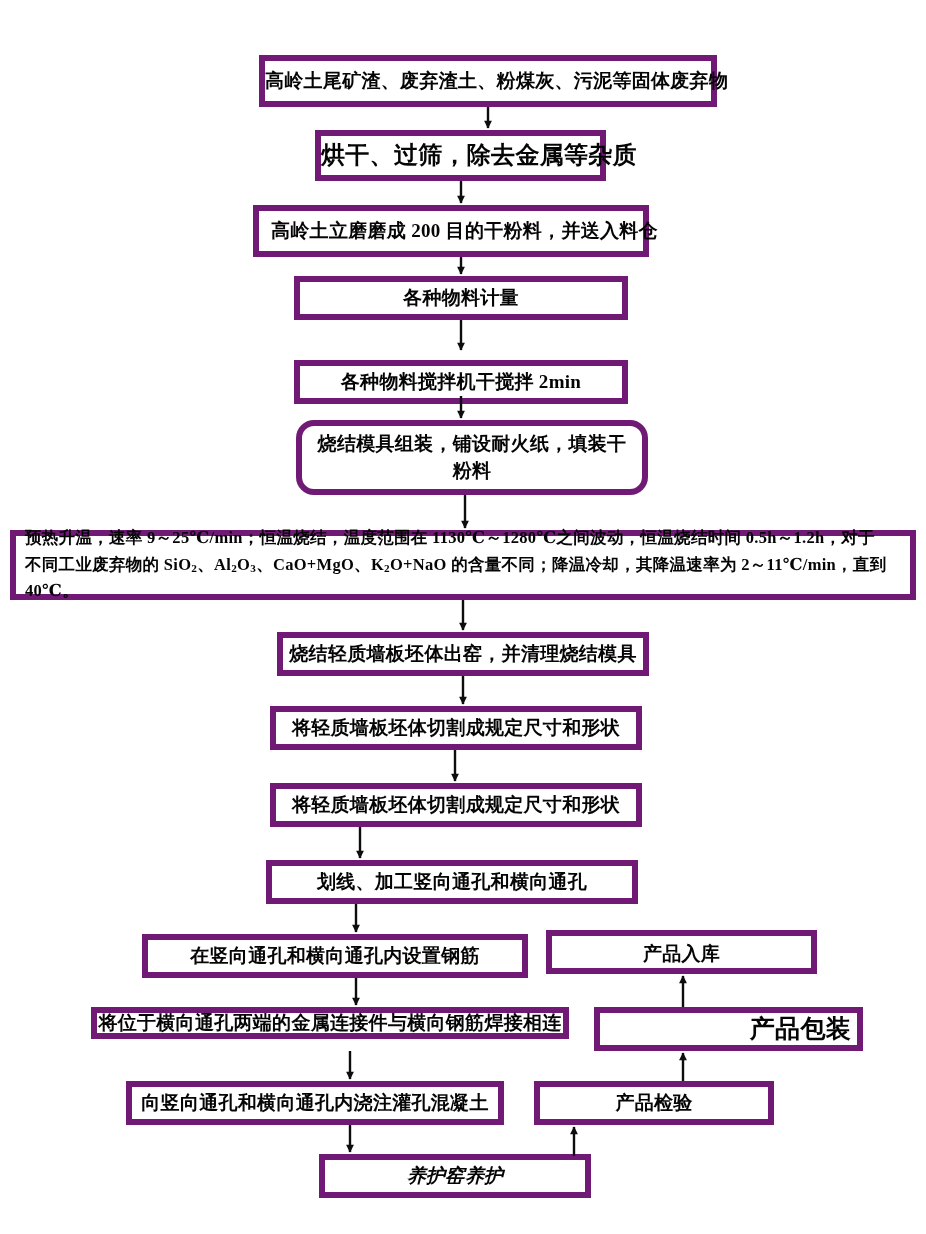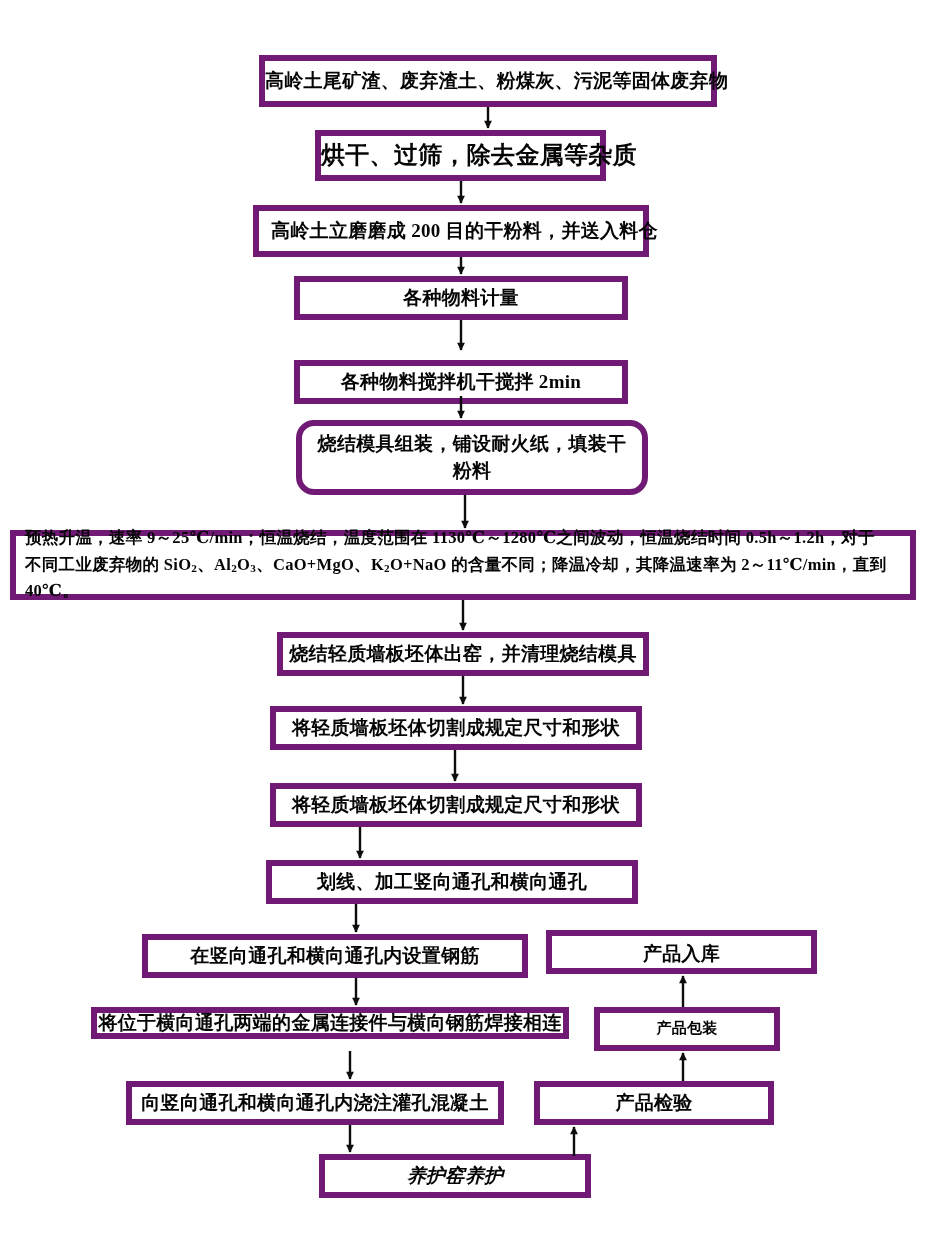--- a/index.html
+++ b/index.html
@@ -125,21 +125,21 @@
   </div>
 
   <div class="node single" style="left:319px;top:1154px;width:272px;height:44px;font-size:19px;font-style:italic;">
     <span class="txt">养护窑养护</span>
   </div>
 
   <div class="node single" style="left:546px;top:930px;width:271px;height:44px;font-size:19px;align-items:flex-end;">
     <span class="txt">产品入库</span>
   </div>
 
-  <div class="node single" style="left:594px;top:1007px;width:186px;height:44px;font-size:15px;">
+  <div class="node single" style="left:594px;top:1007px;width:269px;height:44px;font-size:25px;text-align:right;">
     <span class="txt">产品包装</span>
   </div>
 
   <div class="node single" style="left:534px;top:1081px;width:240px;height:44px;font-size:19px;">
     <span class="txt">产品检验</span>
   </div>
 
   <svg class="edges" viewBox="0 0 926 1234" xmlns="http://www.w3.org/2000/svg">
     <defs>
       <marker id="arrowDown" markerWidth="9" markerHeight="9" refX="4.5" refY="7.6" orient="0" markerUnits="userSpaceOnUse">

